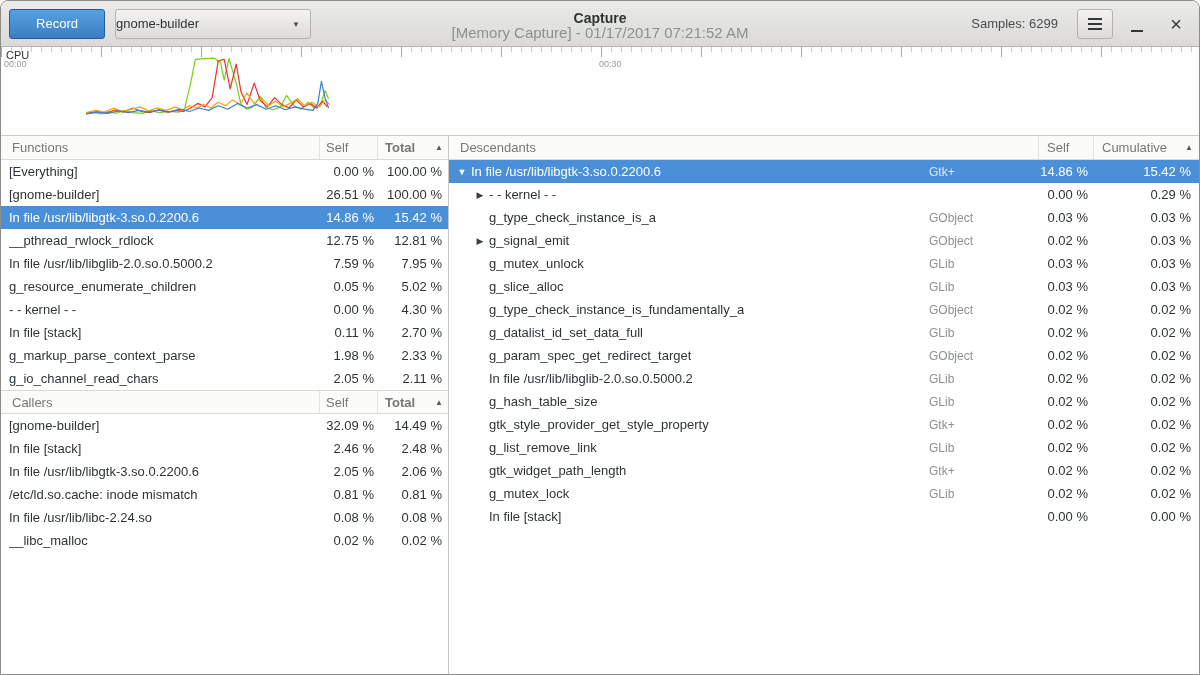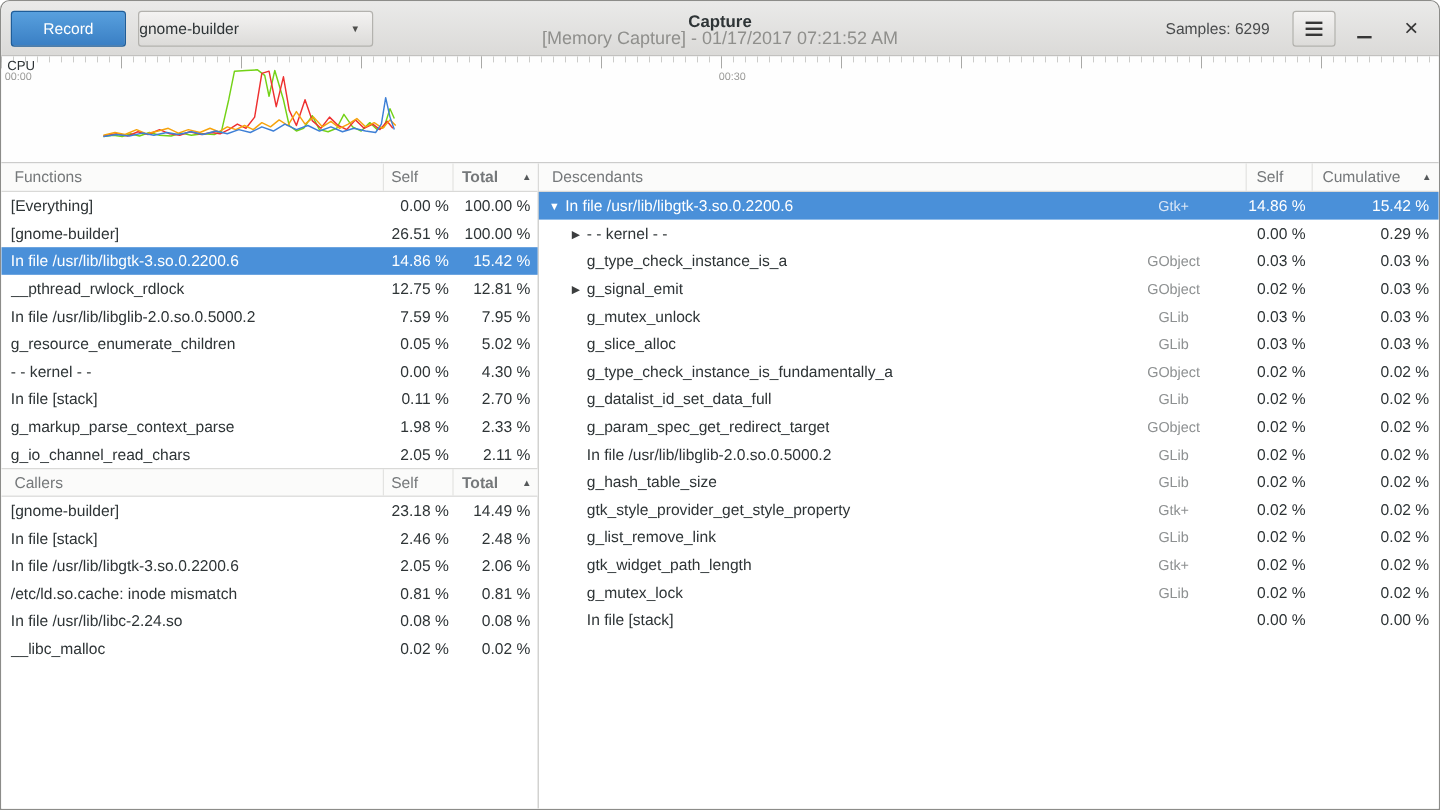--- a/index.html
+++ b/index.html
@@ -59,21 +59,21 @@
   .trow.selected { background:#4a90d9; color:#ffffff; }
   .name { flex:1; display:flex; align-items:center; min-width:0; padding-left:8px; }
   .name-d { padding-left:4px; }
   .indent { display:inline-block; flex:none; height:1px; }
   .expander { flex:none; width:18px; text-align:center; font-size:9px; color:#3c3e3f; }
   .trow.selected .expander { color:#ffffff; }
   .fn { white-space:nowrap; overflow:hidden; text-overflow:ellipsis; }
   .num { flex:none; text-align:right; white-space:nowrap; }
   .fself { width:58px; padding-right:4px; }
   .ftotal { width:70px; padding-right:6px; }
-  .cat { flex:none; width:110px; text-align:center; padding-right:12px; font-size:12px; color:#8d9091; white-space:nowrap; }
+  .cat { flex:none; width:110px; text-align:left; padding-right:12px; font-size:12px; color:#8d9091; white-space:nowrap; }
   .trow.selected .cat { color:#d9e6f6; }
   .dself { width:55px; padding-right:6px; }
   .dcum { width:105px; padding-right:8px; }
 </style>
 </head>
 <body>
 
 <div class="window">
 
   <header class="headerbar">
@@ -213,21 +213,21 @@
         <div class="hcell htotal">
           <span>Total</span>
           <span class="sort-arrow">▲</span>
         </div>
       </div>
       <div class="tbody">
         <div class="trow">
             <div class="name">
               <span class="fn">[gnome-builder]</span>
             </div>
-            <div class="num fself">23.18 %</div>
+            <div class="num fself">32.09 %</div>
             <div class="num ftotal">14.49 %</div>
           </div>
           <div class="trow">
             <div class="name">
               <span class="fn">In file [stack]</span>
             </div>
             <div class="num fself">2.46 %</div>
             <div class="num ftotal">2.48 %</div>
           </div>
           <div class="trow">

